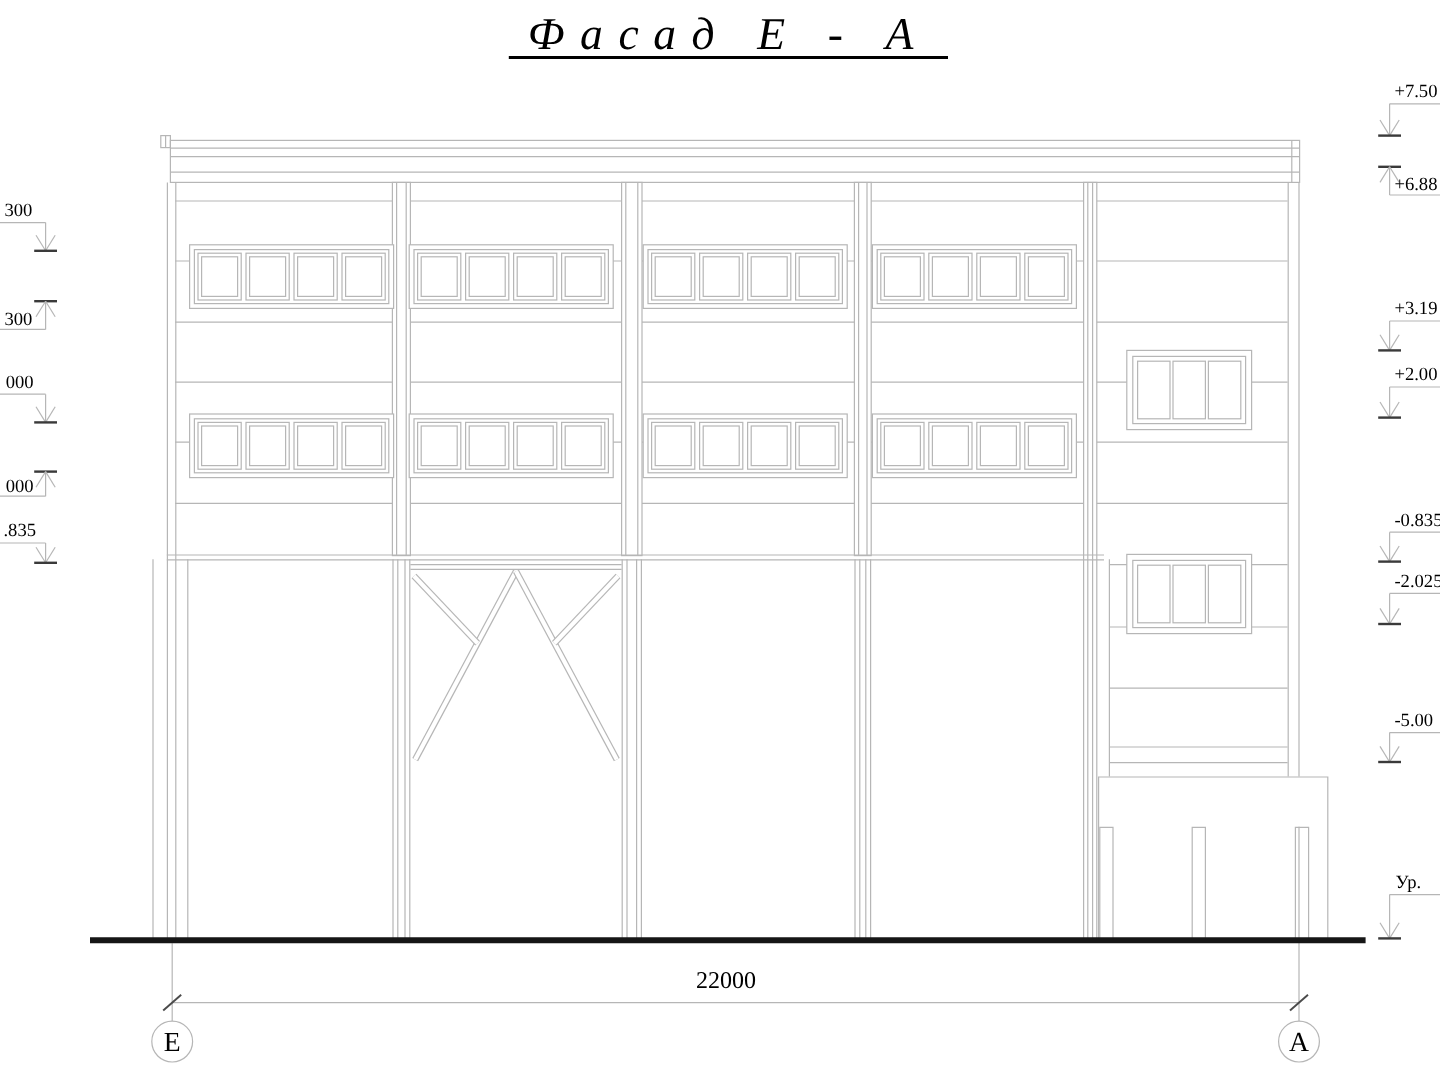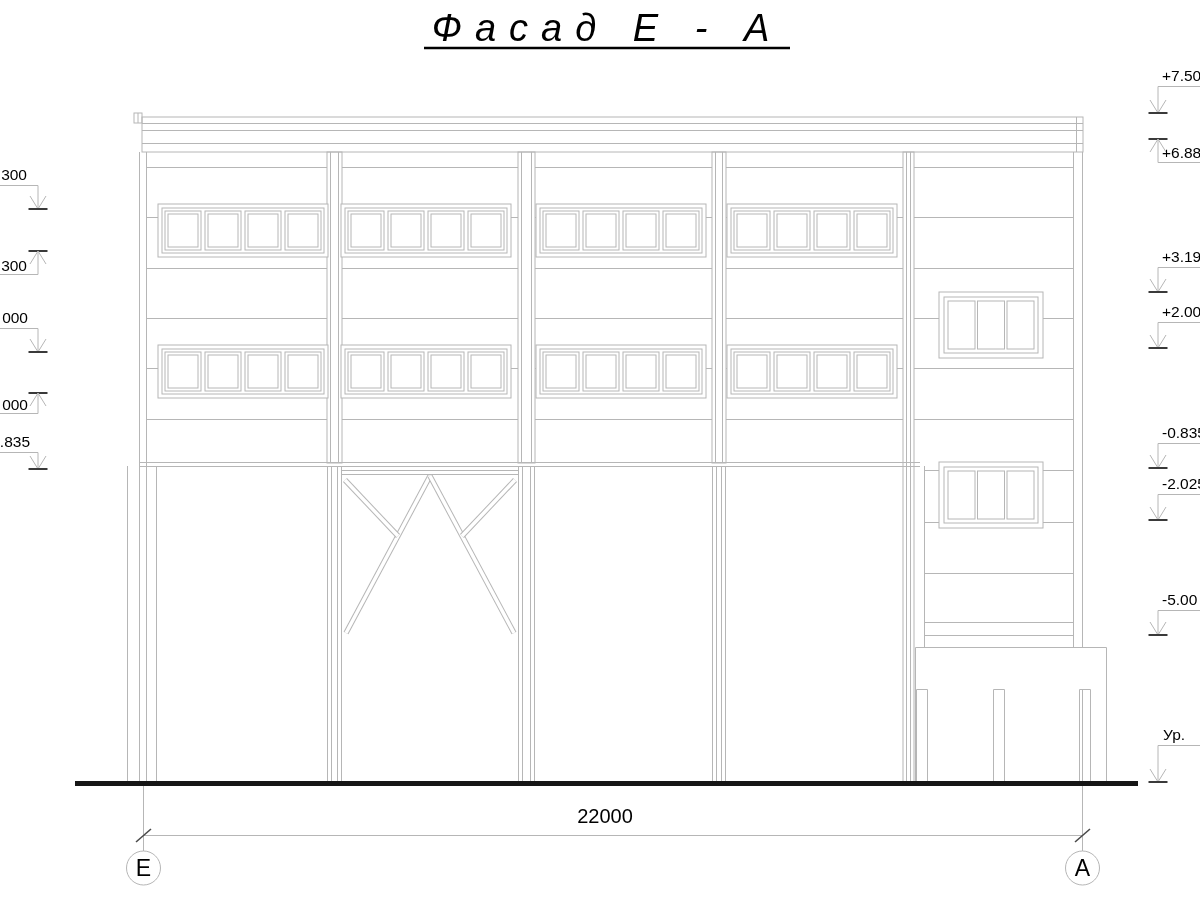--- a/index.html
+++ b/index.html
@@ -1,20 +1,20 @@
 <!DOCTYPE html>
 <html><head>
 <meta charset="utf-8">
 <style>
   html,body{margin:0;padding:0;}
   body{
     width:1200px;height:900px;overflow:hidden;background:#ffffff;
     font-family:"Liberation Sans", sans-serif;
   }
-  .sheet{position:relative;width:1200px;height:900px;}
+  .sheet{position:relative;width:1200px;height:900px;font-family:Liberation Serif, serif;}
   svg{display:block}
   .ln{stroke:#b6b6b6;stroke-width:1;fill:none;}
   .lnw{stroke:#b6b6b6;stroke-width:1;fill:#ffffff;}
   .thick-gray{stroke:#b6b6b6;stroke-width:5.5;fill:none;}
   .thick-white{stroke:#ffffff;stroke-width:3.5;fill:none;}
   .tick{stroke:#3a3a3a;stroke-width:2;fill:none;}
   .slash{stroke:#4a4a4a;stroke-width:1.6;fill:none;}
   .ground{stroke:#161616;stroke-width:5;fill:none;}
   .ttl{font-size:38px;font-style:italic;letter-spacing:13px;fill:#000;}
   .dim{font-size:20px;fill:#000;}

